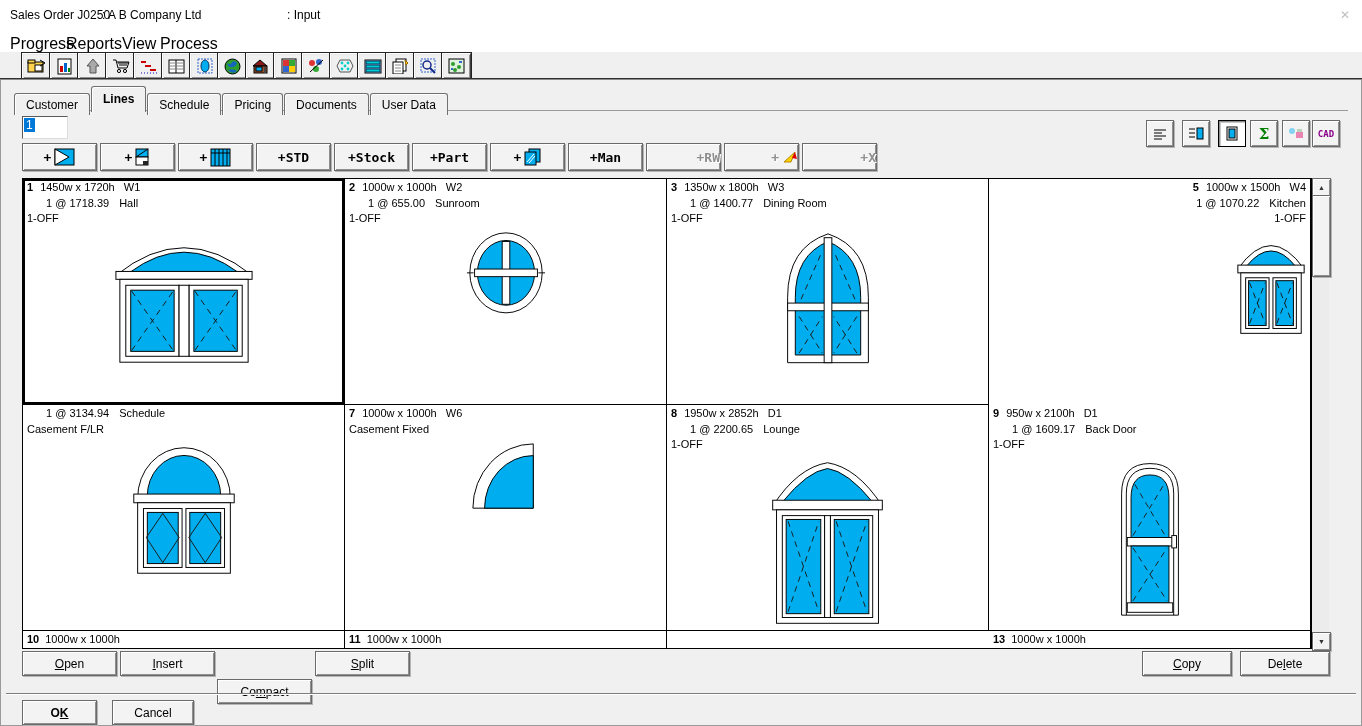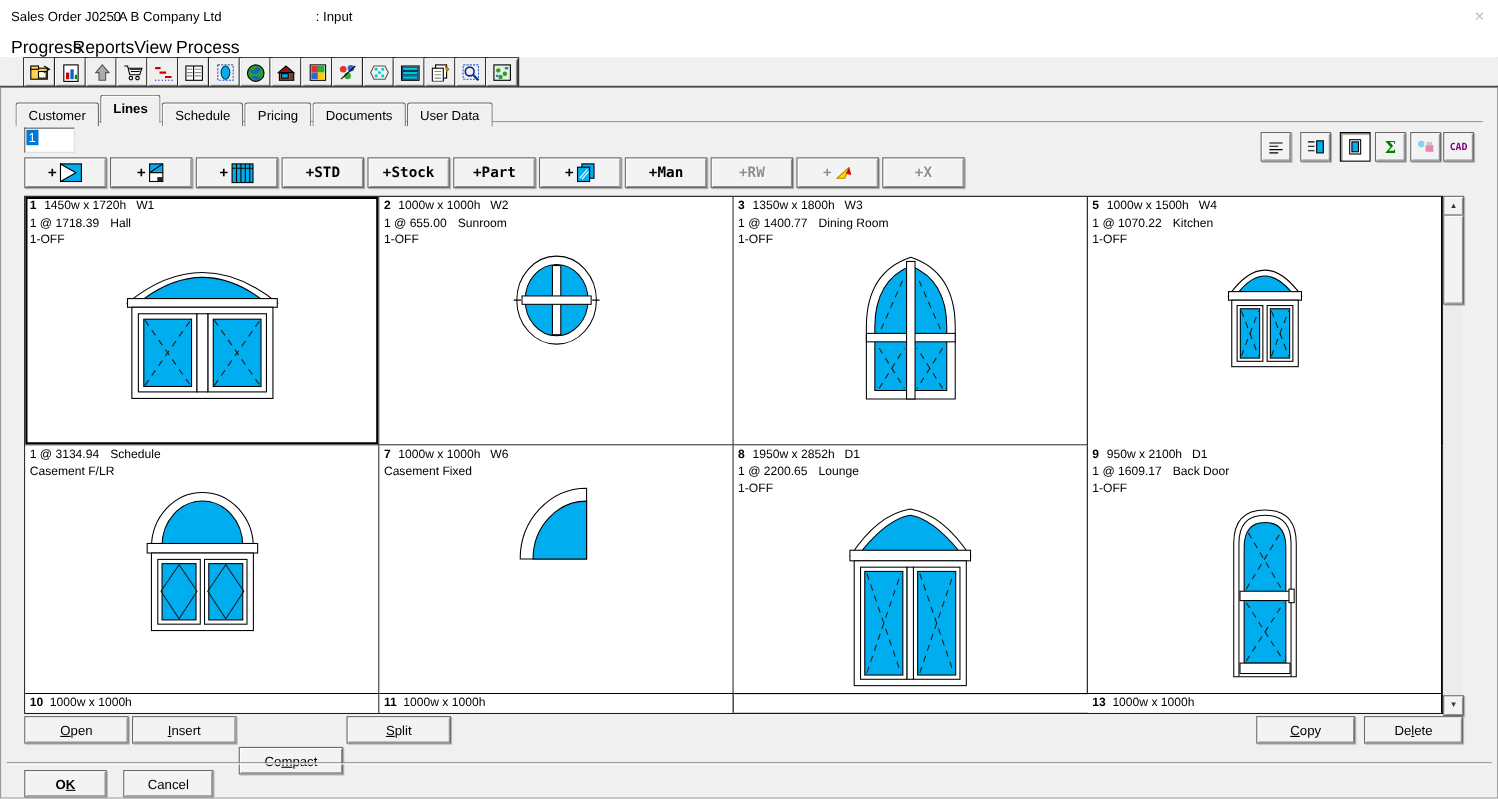--- a/index.html
+++ b/index.html
@@ -34,38 +34,38 @@
   .line-input{position:absolute;left:22px;top:116px;width:42px;height:19px;background:#fff;
        border:1px solid;border-color:#5a5a5a #dcdcdc #dcdcdc #5a5a5a;font-size:12px;padding:1px 1px;}
   .line-input .sel{background:#0078D7;color:#fff;padding:0 2px;}
   
   .btn{background:#f3f3f3;border:1px solid #6a6a6a;
        box-shadow:inset 1px 1px 0 #fff, inset -1px -1px 0 #8f8f8f, 1px 1px 0 #b5b5b5;
        display:flex;align-items:center;justify-content:center;cursor:default;}
   .addrow .btn{position:absolute;top:0;height:26px;width:73px;
        font-family:"DejaVu Sans Mono",monospace;font-weight:bold;font-size:13px;gap:3px;}
   .addrow{position:absolute;left:22px;top:143px;width:1290px;height:27px;}
-  .addrow .btn.disabled{color:#8f8f8f;text-shadow:1px 1px 0 #fff;}
+  .addrow .btn.disabled{color:#8f8f8f;text-shadow:1px 1px 0 #fff;justify-content:flex-end;}
   
   .viewbtns .btn{position:absolute;top:0;width:26px;height:25px;font-size:12px;}
   .viewbtns{position:absolute;left:1146px;top:120px;width:200px;height:26px;}
   .viewbtns .btn.pressed{background:#fff;border:1px solid #000;
        box-shadow:inset 1px 1px 0 #909090, inset 2px 2px 0 #c8c8c8;}
   .sigma{color:#008000;font-weight:bold;font-size:15px;font-family:"DejaVu Serif",serif;}
   .cadtxt{color:#8B008B;font-weight:bold;font-size:9px;font-family:"DejaVu Sans Mono",monospace;}
   
   .gridwrap{position:absolute;left:22px;top:178px;width:1290px;height:471px;background:#fff;
        border:1px solid #000;box-sizing:border-box;}
   .cell{position:absolute;background:#fff;border-right:1px solid #000;border-bottom:1px solid #000;
        box-sizing:border-box;overflow:hidden;display:flex;flex-direction:column;}
   .cell.selected{box-shadow:inset 0 0 0 2px #000;}
   .cell .txt{padding:2px 4px 0 4px;font-size:11px;line-height:13.5px;white-space:pre;}
   .cell .num{font-weight:bold;}
   .cell .dims{margin-left:7px;} .cell .ref{margin-left:9px;}
-  .cell .l2{padding-left:4px;} .cell .room{margin-left:10px;}
+  .cell .l2{padding-left:23px;} .cell .room{margin-left:10px;}
   .cell .drawing{flex:1;display:flex;justify-content:center;align-items:flex-start;padding-top:4px;}
   .pcell{position:absolute;background:#fff;border-right:1px solid #000;box-sizing:border-box;
        overflow:hidden;font-size:11px;line-height:13.5px;padding:2px 4px;white-space:pre;}
   
   .vscroll{position:absolute;left:1312px;top:178px;width:17px;height:471px;background:#ececec;}
   .sarrow{position:absolute;left:0;width:17px;height:17px;font-size:7px;color:#333;
        line-height:15px;text-align:center;}
   .sthumb{position:absolute;left:0;top:17px;width:17px;height:80px;}
   
   .actrow .btn{position:absolute;height:23px;font-size:12px;}
@@ -419,21 +419,21 @@
             <line x1="24" y1="72" x2="46" y2="22"></line>
             <line x1="80" y1="72" x2="58" y2="22"></line>
             <line x1="22" y1="128" x2="46" y2="90"></line>
             <line x1="22" y1="90" x2="46" y2="128"></line>
             <line x1="82" y1="128" x2="58" y2="90"></line>
             <line x1="82" y1="90" x2="58" y2="128"></line>
           </g>
         </svg>
       </div>
     </div>
-    <div class="cell" style="left: 966px; top: 0px; width: 322px; height: 259px;">
+    <div class="cell" style="left: 966px; top: 0px; width: 322px; height: 259px; align-items: flex-end;">
       <div class="txt"><span class="num">5</span><span class="dims">1000w x 1500h</span><span class="ref">W4</span></div>
       <div class="txt l2"><span class="qty">1 @ 1070.22</span><span class="room">Kitchen</span></div>
       <div class="txt">1-OFF</div>
       <div class="drawing">
         <svg width="78" viewBox="0 0 80 112">
   <path d="M6,40 Q40,-8 74,40 Z" fill="#fff" stroke="#000"></path>
   <path d="M15,37 Q40,6 65,37 Z" fill="#00AEEF" stroke="#000"></path>
   <rect x="6" y="36" width="68" height="8" fill="#fff" stroke="#000"></rect>
   <rect x="9" y="44" width="62" height="62" fill="#fff" stroke="#000"></rect>
   <rect x="14" y="49" width="24" height="52" fill="#fff" stroke="#000"></rect>

